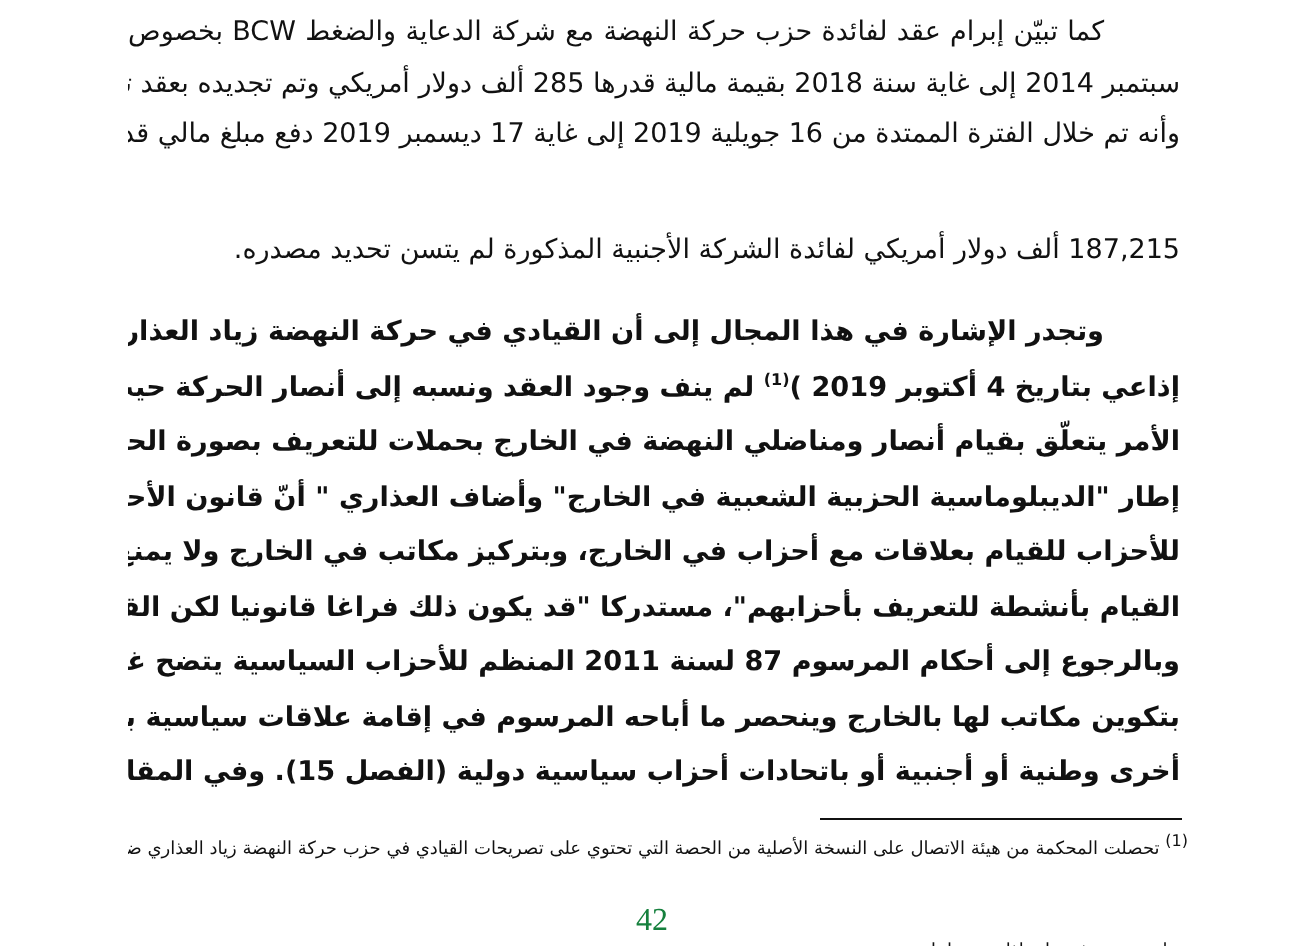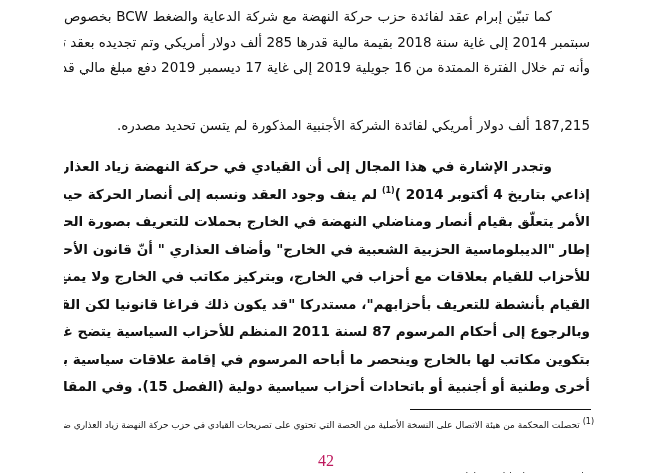--- a/index.html
+++ b/index.html
@@ -61,38 +61,38 @@
   .footnote .line { height: 19px; line-height: 19px; }
   sup.fn-ref { font-size: 8px; vertical-align: super; line-height: 0; }
   .page-number {
     position: absolute;
     left: 0;
     width: 652px;
     top: 452px;
     text-align: center;
     font-family: "Liberation Serif", serif;
     font-size: 16px;
-    color: #be185d;
+    color: #15803d;
   }
 </style>
 </head>
 <body>
 
 <div class="page">
 
   <div class="para p1">
     <span class="line indent">كما تبيّن إبرام عقد لفائدة حزب حركة النهضة مع شركة الدعاية والضغط BCW بخصوص</span>
     <span class="line">سبتمبر 2014 إلى غاية سنة 2018 بقيمة مالية قدرها 285 ألف دولار أمريكي وتم تجديده بعقد تكميلي</span>
     <span class="line">وأنه تم خلال الفترة الممتدة من 16 جويلية 2019 إلى غاية 17 ديسمبر 2019 دفع مبلغ مالي قدره</span>
     <span class="line last">187,215 ألف دولار أمريكي لفائدة الشركة الأجنبية المذكورة لم يتسن تحديد مصدره.</span>
   </div>
 
   <div class="para p2">
     <span class="line indent">وتجدر الإشارة في هذا المجال إلى أن القيادي في حركة النهضة زياد العذاري (ضمن برنامج</span>
-    <span class="line"><span>إذاعي بتاريخ 4 أكتوبر 2014 )</span><sup class="fn-ref">(1)</sup> <span>لم ينف وجود العقد ونسبه إلى أنصار الحركة حيث جاء على لسانه أنّ</span></span>
+    <span class="line"><span>إذاعي بتاريخ 4 أكتوبر 2019 )</span><sup class="fn-ref">(1)</sup> <span>لم ينف وجود العقد ونسبه إلى أنصار الحركة حيث جاء على لسانه أنّ</span></span>
     <span class="line">الأمر يتعلّق بقيام أنصار ومناضلي النهضة في الخارج بحملات للتعريف بصورة الحركة في الخارج في</span>
     <span class="line">إطار "الديبلوماسية الحزبية الشعبية في الخارج" وأضاف العذاري " أنّ قانون الأحزاب يسمح</span>
     <span class="line">للأحزاب للقيام بعلاقات مع أحزاب في الخارج، وبتركيز مكاتب في الخارج ولا يمنع تمثلياتها في الخارج من</span>
     <span class="line">القيام بأنشطة للتعريف بأحزابهم"، مستدركا "قد يكون ذلك فراغا قانونيا لكن القانون لا يمنع."</span>
     <span class="line">وبالرجوع إلى أحكام المرسوم 87 لسنة 2011 المنظم للأحزاب السياسية يتضح غياب ما يسمح للأحزاب</span>
     <span class="line">بتكوين مكاتب لها بالخارج وينحصر ما أباحه المرسوم في إقامة علاقات سياسية بأحزاب سياسية</span>
     <span class="line">أخرى وطنية أو أجنبية أو باتحادات أحزاب سياسية دولية (الفصل 15). وفي المقابل حجر الفصل 19</span>
   </div>
 
   <div class="fn-sep"></div>

